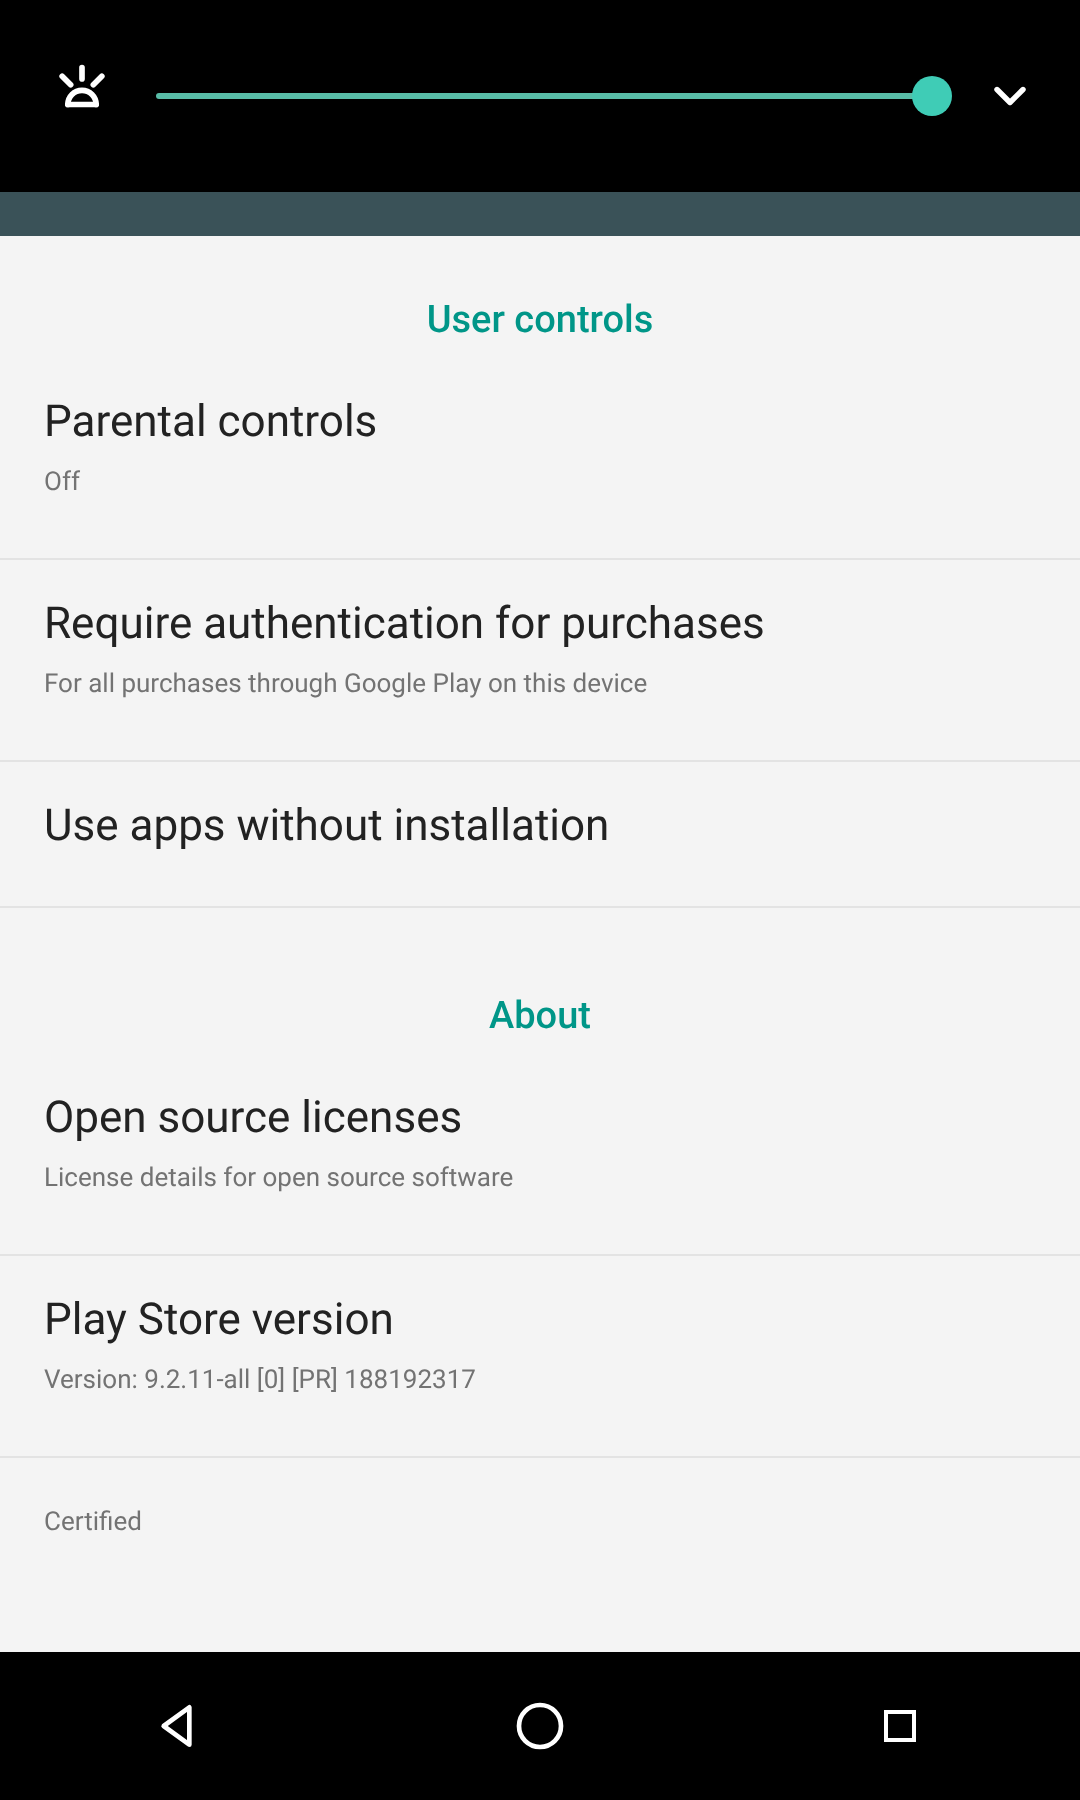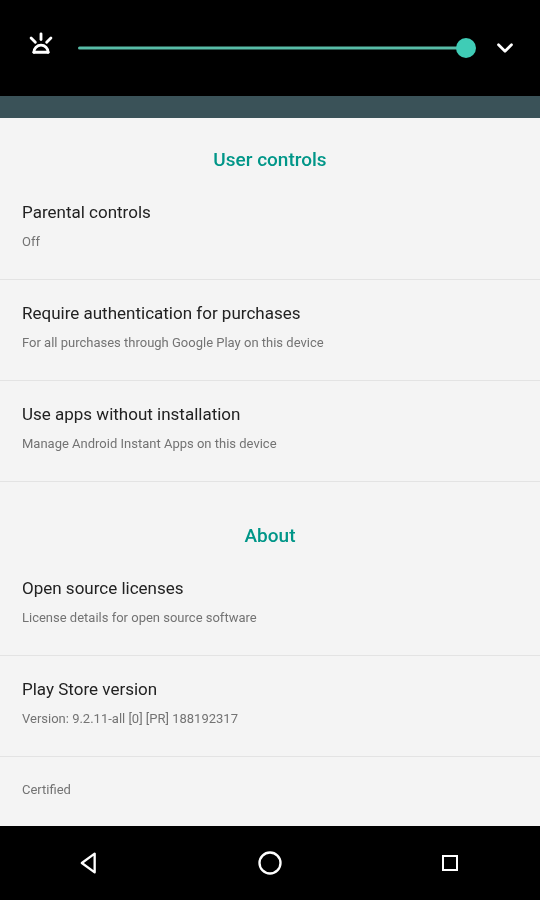--- a/index.html
+++ b/index.html
@@ -15,21 +15,21 @@
     .chevron { width:34px; height:34px; color:#fff; display:flex; align-items:center; justify-content:center; flex:none; }
 
     
     .appbar { position:absolute; top:96px; left:0; right:0; height:22px; background:#3a5258; }
 
     
     .list { position:absolute; top:118px; left:0; right:0; bottom:74px; background:#f4f4f4; overflow:hidden; }
     .category { padding:30px 22px 8px; font-size:19px; color:#009688; font-weight:500;text-align:center; }
     .item { padding:18px 22px 24px; border-bottom:1px solid #e3e3e3; }
     .item:last-child { border-bottom:none; }
-    .item .title { font-size:17px; line-height:30px; color:#222; }
+    .item .title { font-size:22px; line-height:30px; color:#222; }
     .item .sub   { font-size:13px; line-height:26px; color:#737373; margin-top:2px; }
     .gap { height:12px; }
 
     
     .navbar { position:absolute; bottom:0; left:0; right:0; height:74px; background:#000; display:flex; align-items:center; justify-content:space-around; }
     .navbtn { width:72px; height:58px; color:#fff; display:flex; align-items:center; justify-content:center; }
     .navbtn svg { display:block; }
   </style>
 </head>
 <body>
@@ -68,21 +68,20 @@
       <div class="sub">Off</div>
     </div>
 
     <div class="item">
       <div class="title">Require authentication for purchases</div>
       <div class="sub">For all purchases through Google Play on this device</div>
     </div>
 
     <div class="item">
       <div class="title">Use apps without installation</div>
-      <div class="sub">Manage Android Instant Apps on this device</div>
     </div>
 
     <div class="gap"></div>
 
     <div class="category">About</div>
 
     <div class="item">
       <div class="title">Open source licenses</div>
       <div class="sub">License details for open source software</div>
     </div>

